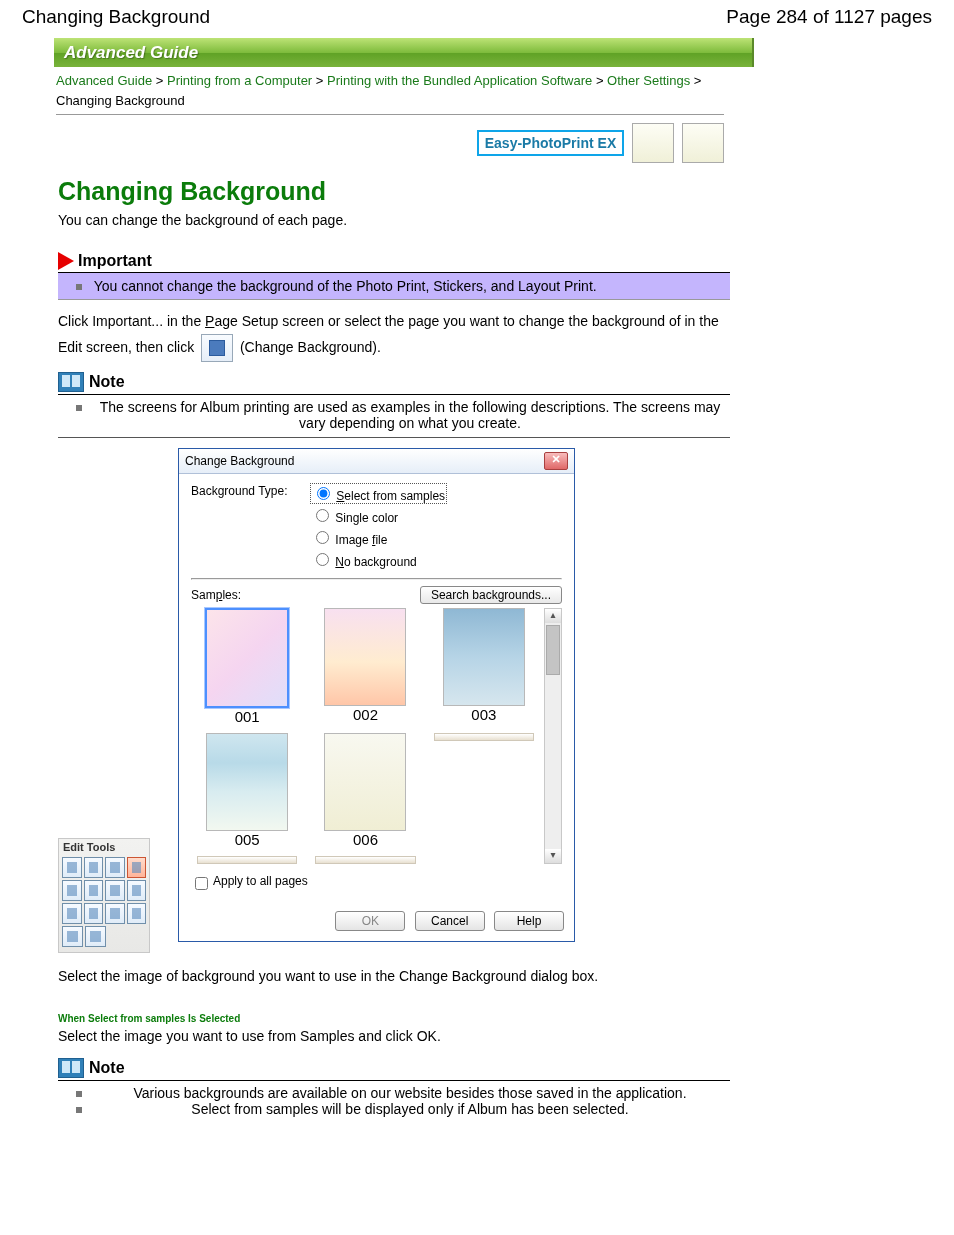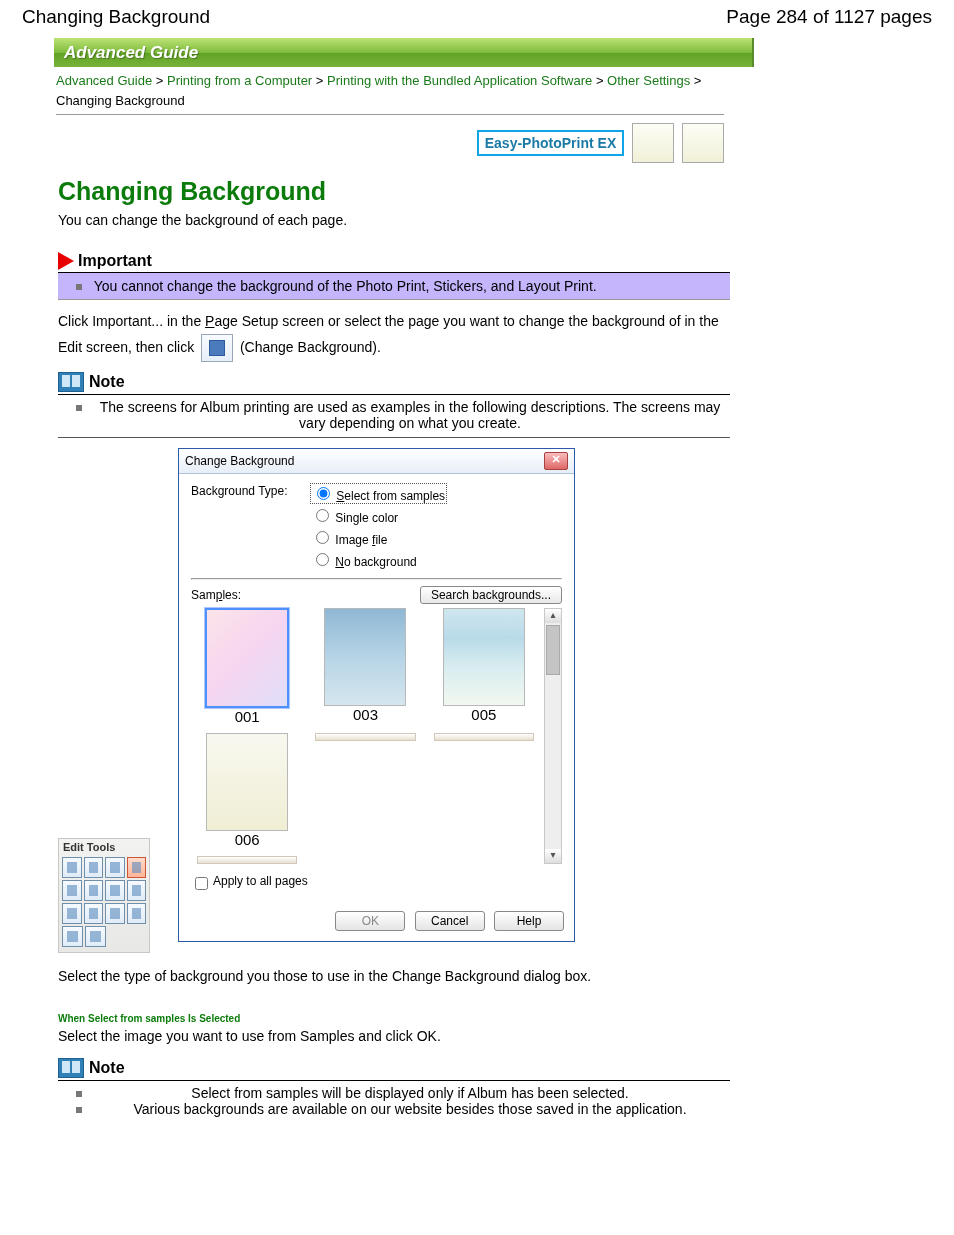--- a/index.html
+++ b/index.html
@@ -401,20 +401,24 @@
             <span>Sam<u>p</u>les:</span>
             <button>Search backgrounds...</button>
           </div>
           <div class="samples-grid-wrap">
             <div class="samples-grid">
               <div class="samp sel">
                   <div class="th th1"></div>
                   <div class="cap">001</div>
                 </div>
               <div class="samp">
+                  <div class="th th2"></div>
+                  <div class="cap">002</div>
+                </div>
+              <div class="samp">
                   <div class="th th3"></div>
                   <div class="cap">003</div>
                 </div>
               <div class="samp">
                   <div class="th th5"></div>
                   <div class="cap">005</div>
                 </div>
               <div class="samp">
                   <div class="th th6"></div>
                   <div class="cap">006</div>
@@ -443,34 +447,34 @@
           </div>
         </div>
         <div class="dlg-btns">
           <button class="ghost">OK</button>
           <button>Cancel</button>
           <button>Help</button>
         </div>
       </div>
     </div>
 
-    <div class="para sel-instr">Select the type of background you those to use in the Change Background dialog box.</div>
+    <div class="para sel-instr">Select the image of background you want to use in the Change Background dialog box.</div>
 
     <div class="subhead">When Select from samples Is Selected</div>
     <div>Select the image you want to use from Samples and click OK.</div>
 
     <div class="note-hdr" style="margin-top:14px">
       <span class="pages-ico"></span>
       <span>Note</span>
     </div>
     <div class="note-body" style="border-bottom:none">
+      <div class="item">
+        <span class="sqbul" style="margin-top:6px"></span>
+        <span class="txt">Various backgrounds are available on our website besides those saved in the application.</span>
+      </div>
       <div class="item">
         <span class="sqbul" style="margin-top:6px"></span>
         <span class="txt">Select from samples will be displayed only if Album has been selected.</span>
       </div>
-      <div class="item">
-        <span class="sqbul" style="margin-top:6px"></span>
-        <span class="txt">Various backgrounds are available on our website besides those saved in the application.</span>
-      </div>
     </div>
 
   </div>
 </div>
 
 </body></html>

